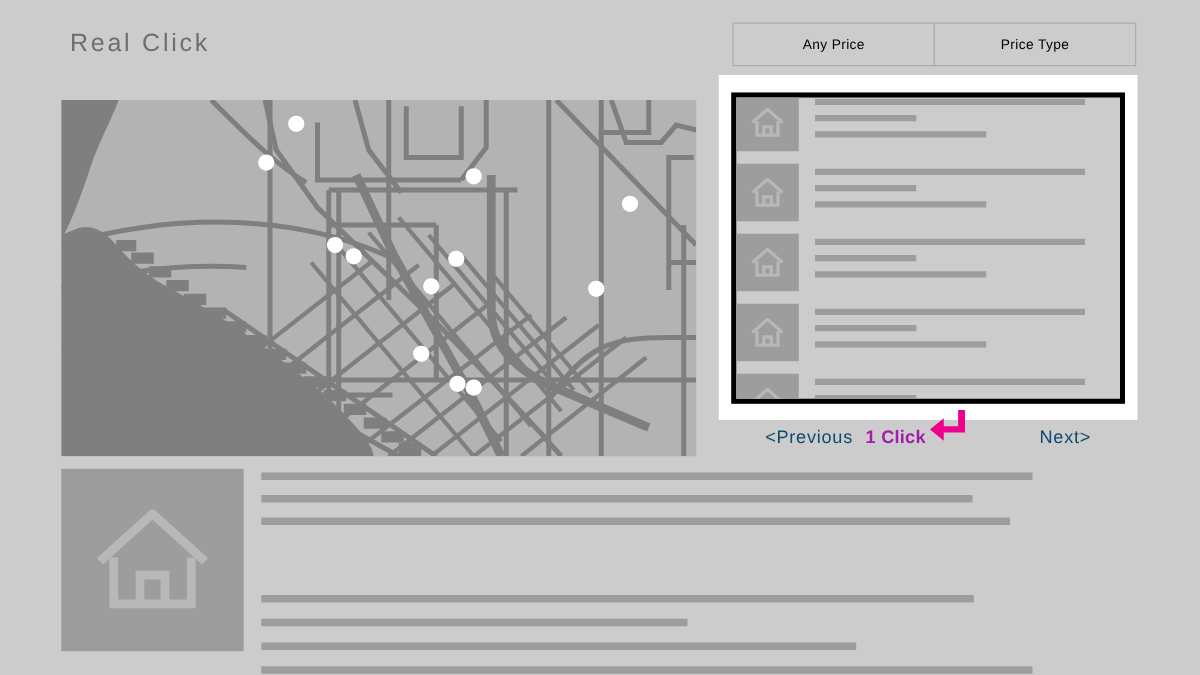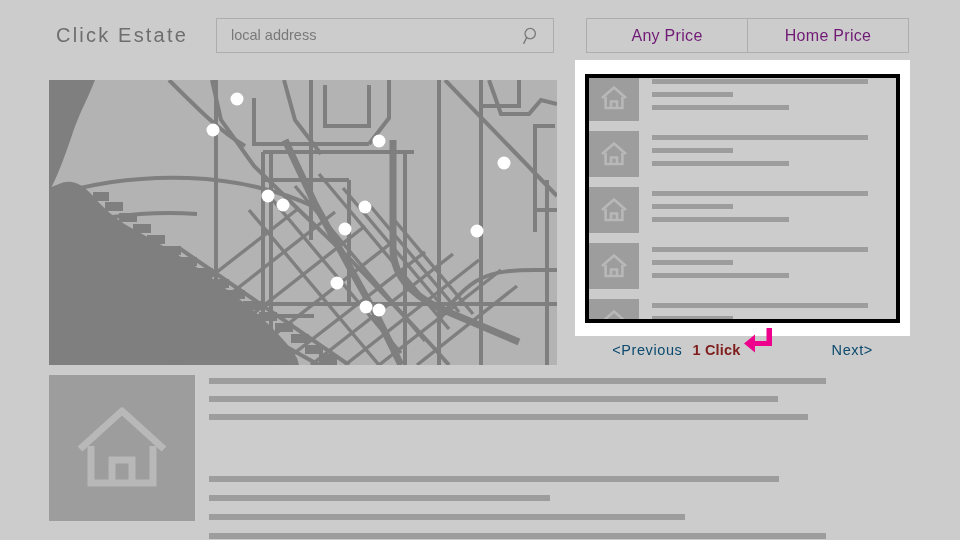--- a/index.html
+++ b/index.html
@@ -60,23 +60,23 @@
   .filter-group {
     position: absolute;
     left: 586px; top: 18px;
     display: flex;
   }
   .filter-btn {
     width: 162px; height: 35px;
     box-sizing: border-box;
     border: 1px solid #adadad;
     background: transparent;
-    color: #701a75;
+    color: #000000;
     font-family: "Liberation Sans", sans-serif;
-    font-size: 16px;
+    font-size: 11px;
     letter-spacing: 0.3px;
     display: flex;
     align-items: center;
     justify-content: center;
     cursor: pointer;
   }
   .filter-btn + .filter-btn { margin-left: -1px; }
 
   
   .map-wrap {
@@ -155,21 +155,21 @@
   }
   .page-prev { margin-right: 10px; }
   .page-next { margin-left: 56px; }
   .click-callout {
     position: relative;
     display: flex;
     align-items: center;
     white-space: nowrap;
   }
   .click-label {
-    color: #7f1d1d;
+    color: #a21caf;
     font-size: 14.5px;
     font-weight: bold;
     letter-spacing: 0.2px;
   }
   .click-arrow {
     position: relative;
     width: 34px; height: 34px;
     margin-left: 1px;
     margin-top: -12px;
   }
@@ -196,35 +196,26 @@
   }
 
   .icon-house-sm { display: block; }
   .icon-house-lg { display: block; }
 </style>
 </head>
 <body>
 
 <div class="header">
 
-  <div class="brand-title">Click Estate</div>
-
-  <div class="search-box">
-    <input class="search-input" type="text" placeholder="local address" style="">
-    <span class="search-icon">
-      <svg width="18" height="18" viewBox="0 0 18 18">
-        <circle cx="7.2" cy="6.6" r="5.2" fill="none" stroke="#797979" stroke-width="1.3"></circle>
-        <line x1="3.6" y1="10.6" x2="0.8" y2="16.4" stroke="#797979" stroke-width="1.3" stroke-linecap="round"></line>
-      </svg>
-    </span>
-  </div>
+  <div class="brand-title">Real Click</div>
+
 
   <div class="filter-group">
     <div class="filter-btn">Any Price</div>
-    <div class="filter-btn">Home Price</div>
+    <div class="filter-btn">Price Type</div>
   </div>
 </div>
 
 <div class="map-wrap">
   <svg class="map-svg" width="508" height="285" viewBox="0 0 508 285">
     <rect x="0" y="0" width="508" height="285" fill="#b3b3b3"></rect>
 
     <path fill="#7f7f7f" d="M0,0 L46,0 C40,16 30,34 24,52 C16,76 10,92 4,104 L0,112 Z
          M0,108 L10,104 C22,98 34,104 44,116 C56,130 70,142 86,150
          C104,160 122,170 140,182 C158,194 176,208 194,222

